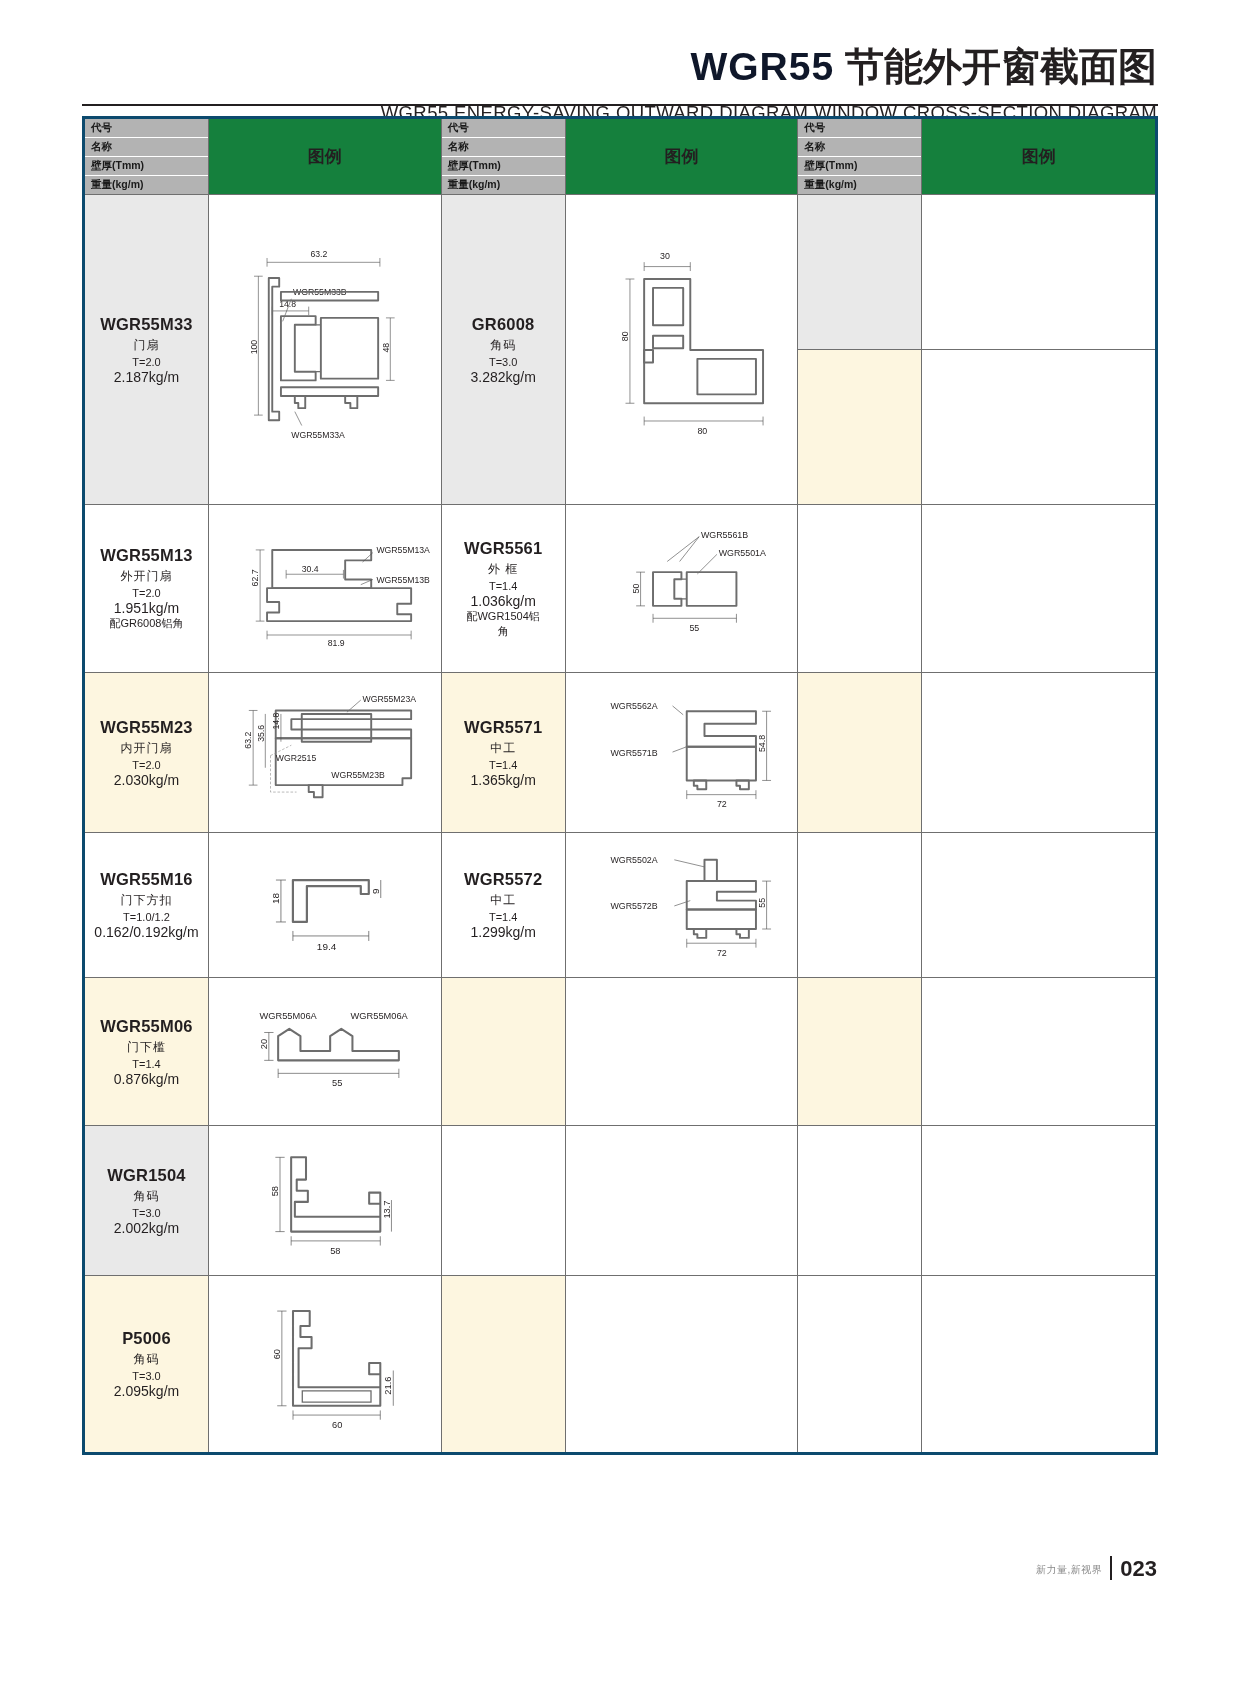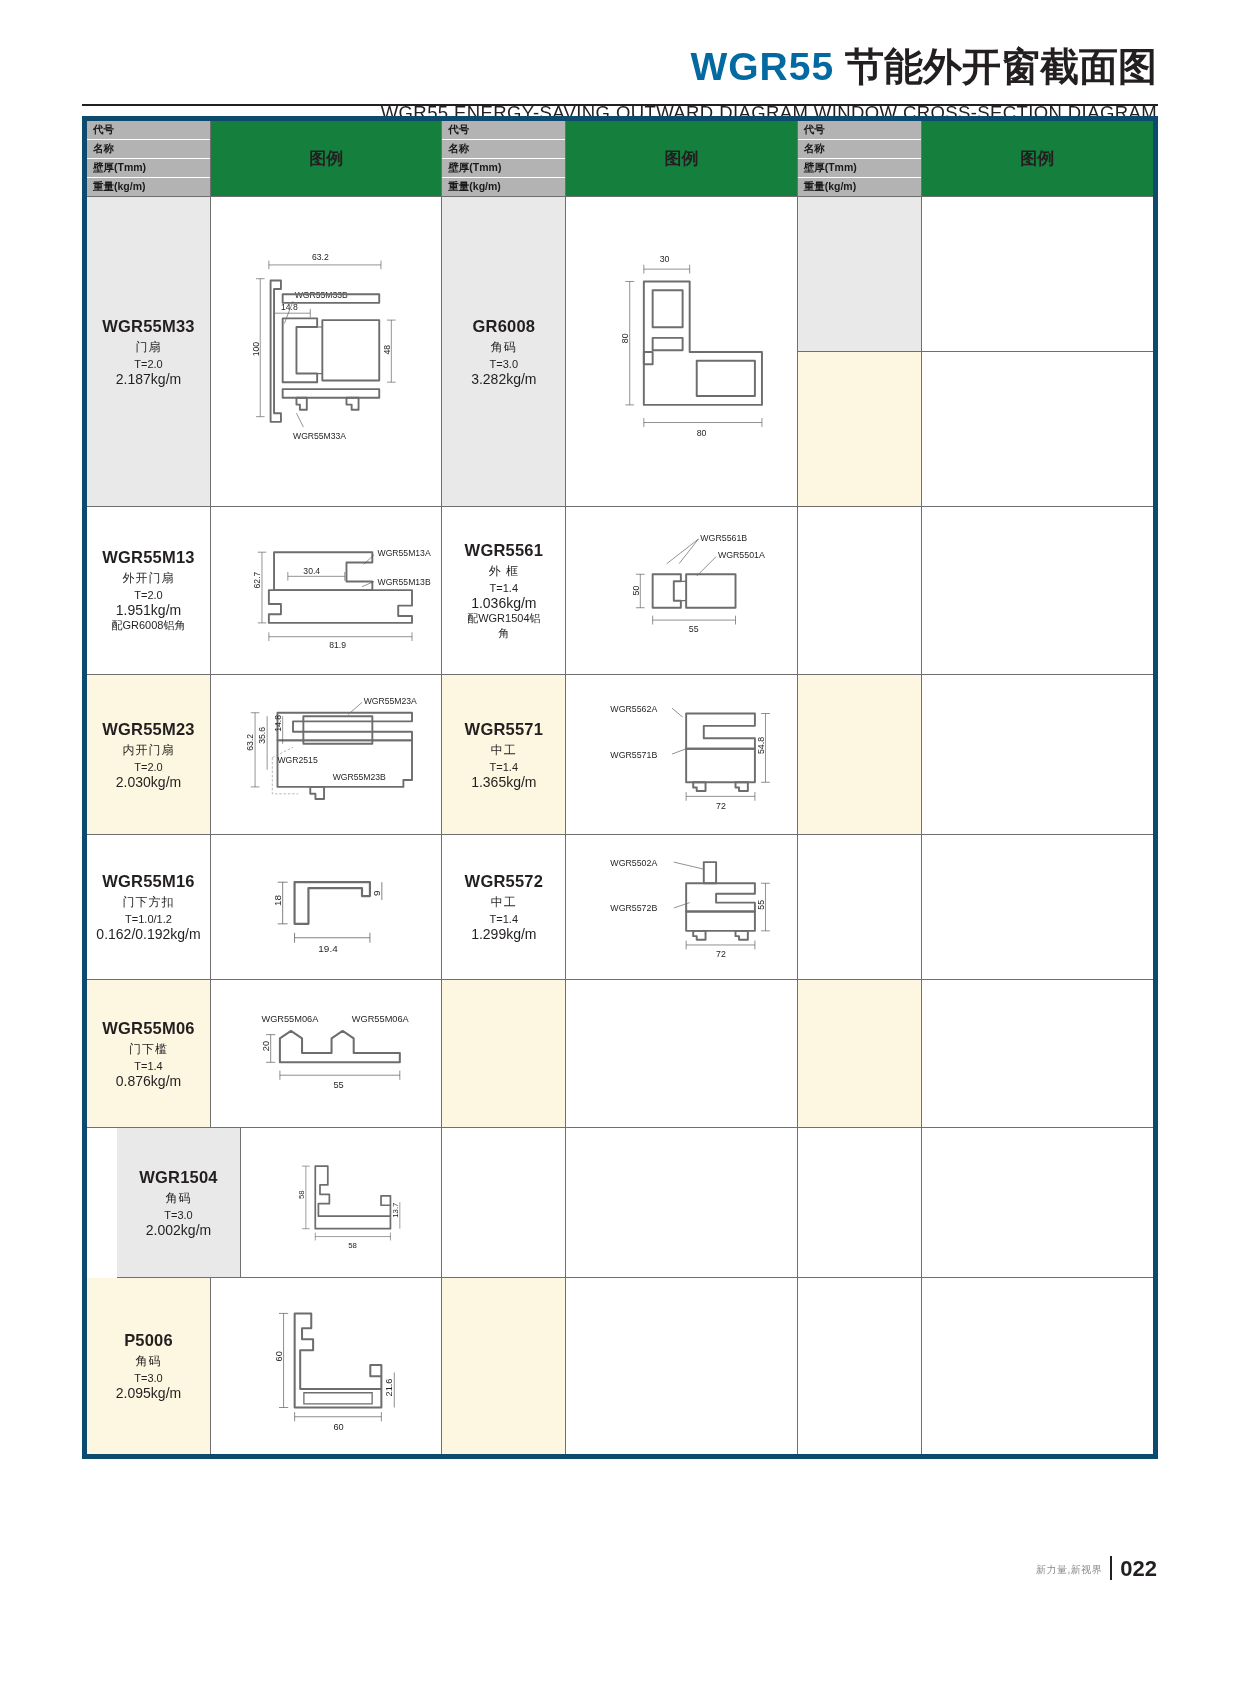--- a/index.html
+++ b/index.html
@@ -23,41 +23,41 @@
     padding-top:40px;
   }
   .title-main{
     font-size:39px;
     font-weight:bold;
     letter-spacing:0px;
     color:#231f20;
     display:inline-block;
   }
   .title-main .code{
-    color:#0369a1;
+    color:#0f172a;
     font-family:"Liberation Sans", sans-serif;
     letter-spacing:1px;
   }
   .title-sub{
     text-align:right;
     padding-right:82px;
     font-size:18.5px;
     letter-spacing:0.4px;
     color:#231f20;
     margin-top:8px;
     font-weight:500;
   }
   .rule{
     position:absolute;left:82px;top:104px;width:1076px;height:2px;background:#231f20;
   }
 
   
   .table-wrap{
     position:absolute;left:82px;top:116px;width:1076px;
-    border:5px solid #0c4a6e;
+    border:3px solid #0c4a6e;
     box-sizing:border-box;
     display:flex;
     align-items:flex-end;
   }
   .col{
     width:calc(100% / 3);
     box-sizing:border-box;
     border-right:1px solid #6f6f6f;
     display:flex;
     flex-direction:column;
@@ -321,21 +321,21 @@
             <line class="dim" x1="25" y1="64" x2="35" y2="64"></line>
             <text class="dimtxt" x="28" y="52" transform="rotate(-90 28 52)">20</text>
             <line class="dim" x1="40" y1="78" x2="170" y2="78"></line>
             <line class="dim" x1="40" y1="73" x2="40" y2="83"></line>
             <line class="dim" x1="170" y1="73" x2="170" y2="83"></line>
             <text class="dimtxt" x="98" y="92">55</text>
           </svg>
         </div>
       </div>
 
-      <div class="row" style="height:150px;margin-left:30px;">
+      <div class="row" style="height:150px;">
         <div class="cell-info bg-grey">
           <div class="p-code">WGR1504</div>
           <div class="p-name">角码</div>
           <div class="p-t">T=3.0</div>
           <div class="p-w">2.002kg/m</div>
         </div>
         <div class="cell-fig bg-white">
           <svg width="215" height="125" viewBox="0 0 215 125">
             <path class="prof" d="M54,16 L70,16 L70,40 L60,40 L60,52 L72,52 L72,64 L58,64 L58,80 L150,80 L150,66 L138,66 L138,54 L150,54 L150,96 L54,96 Z"></path>
             <line class="dim" x1="42" y1="16" x2="42" y2="96"></line>
@@ -570,16 +570,16 @@
         <div class="cell-fig bg-white"></div>
       </div>
     </div>
 
   </div>
 
 
   <div class="footer">
     <span class="footer-brand">新力量,新视界</span>
     <span class="footer-bar"></span>
-    <span class="footer-page">022</span>
+    <span class="footer-page">023</span>
   </div>
 
 </div>
 
 </body></html>

